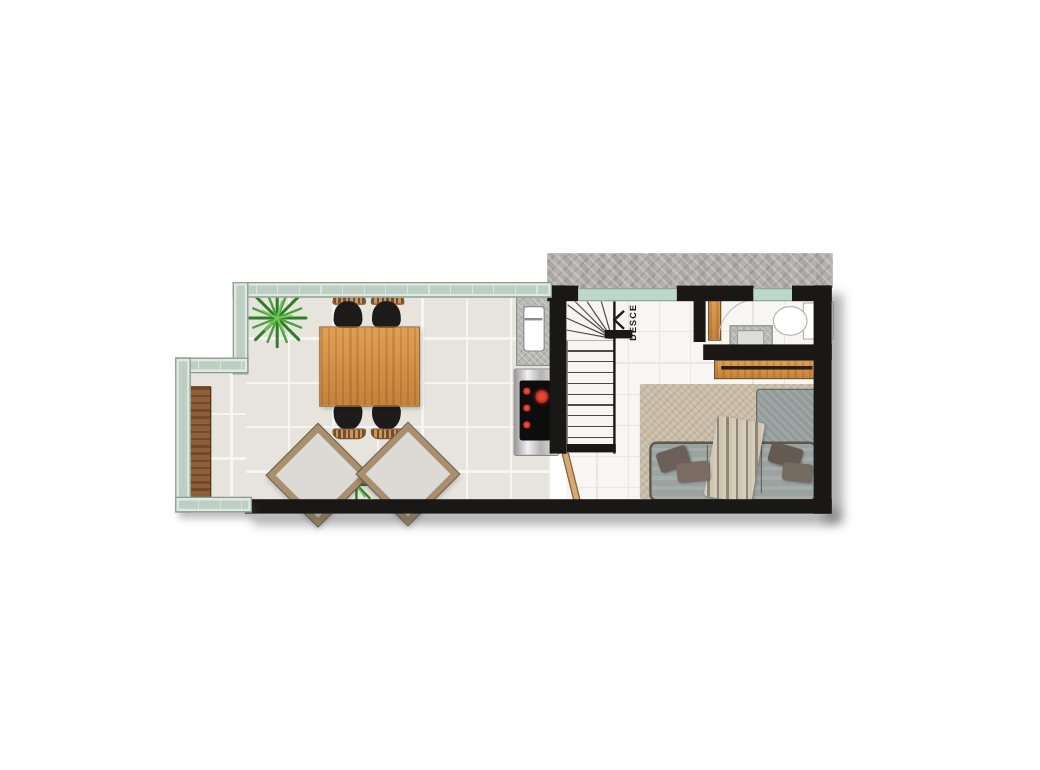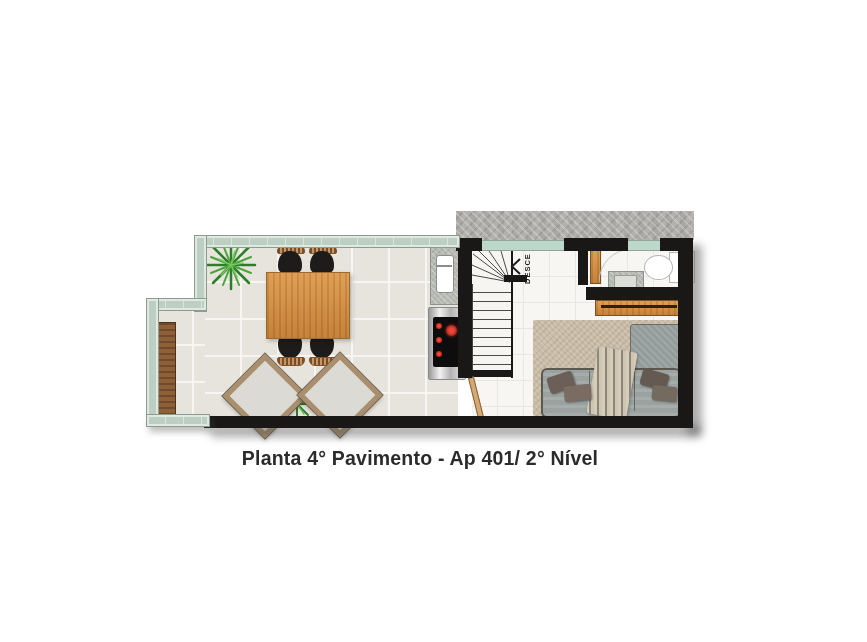--- a/index.html
+++ b/index.html
@@ -207,14 +207,13 @@
   <div class="abs wall" style="left:458px;top:238px;width:14px;height:140px;"></div>
   <div class="abs wall" style="left:578px;top:240px;width:10px;height:45px;"></div>
   <div class="abs wall" style="left:586px;top:287px;width:107px;height:13px;"></div>
 
   <div class="abs rail" style="left:194px;top:235px;width:264px;height:11px;"></div>
   <div class="abs rail" style="left:194px;top:235px;width:11px;height:75px;"></div>
   <div class="abs rail" style="left:146px;top:298px;width:59px;height:11px;"></div>
   <div class="abs rail" style="left:146px;top:298px;width:11px;height:127px;"></div>
   <div class="abs rail" style="left:146px;top:414px;width:62px;height:11px;box-shadow:3px 5px 6px rgba(70,70,70,.35), inset 0 0 0 2px #dfe9e2;"></div>
 
-  <div class="abs title" style="left:120px;top:447px;width:600px;height:26px;">Planta 4° Pavimento - Ap 401/ 2° Nível</div>
 </div>
 
 </body></html>

